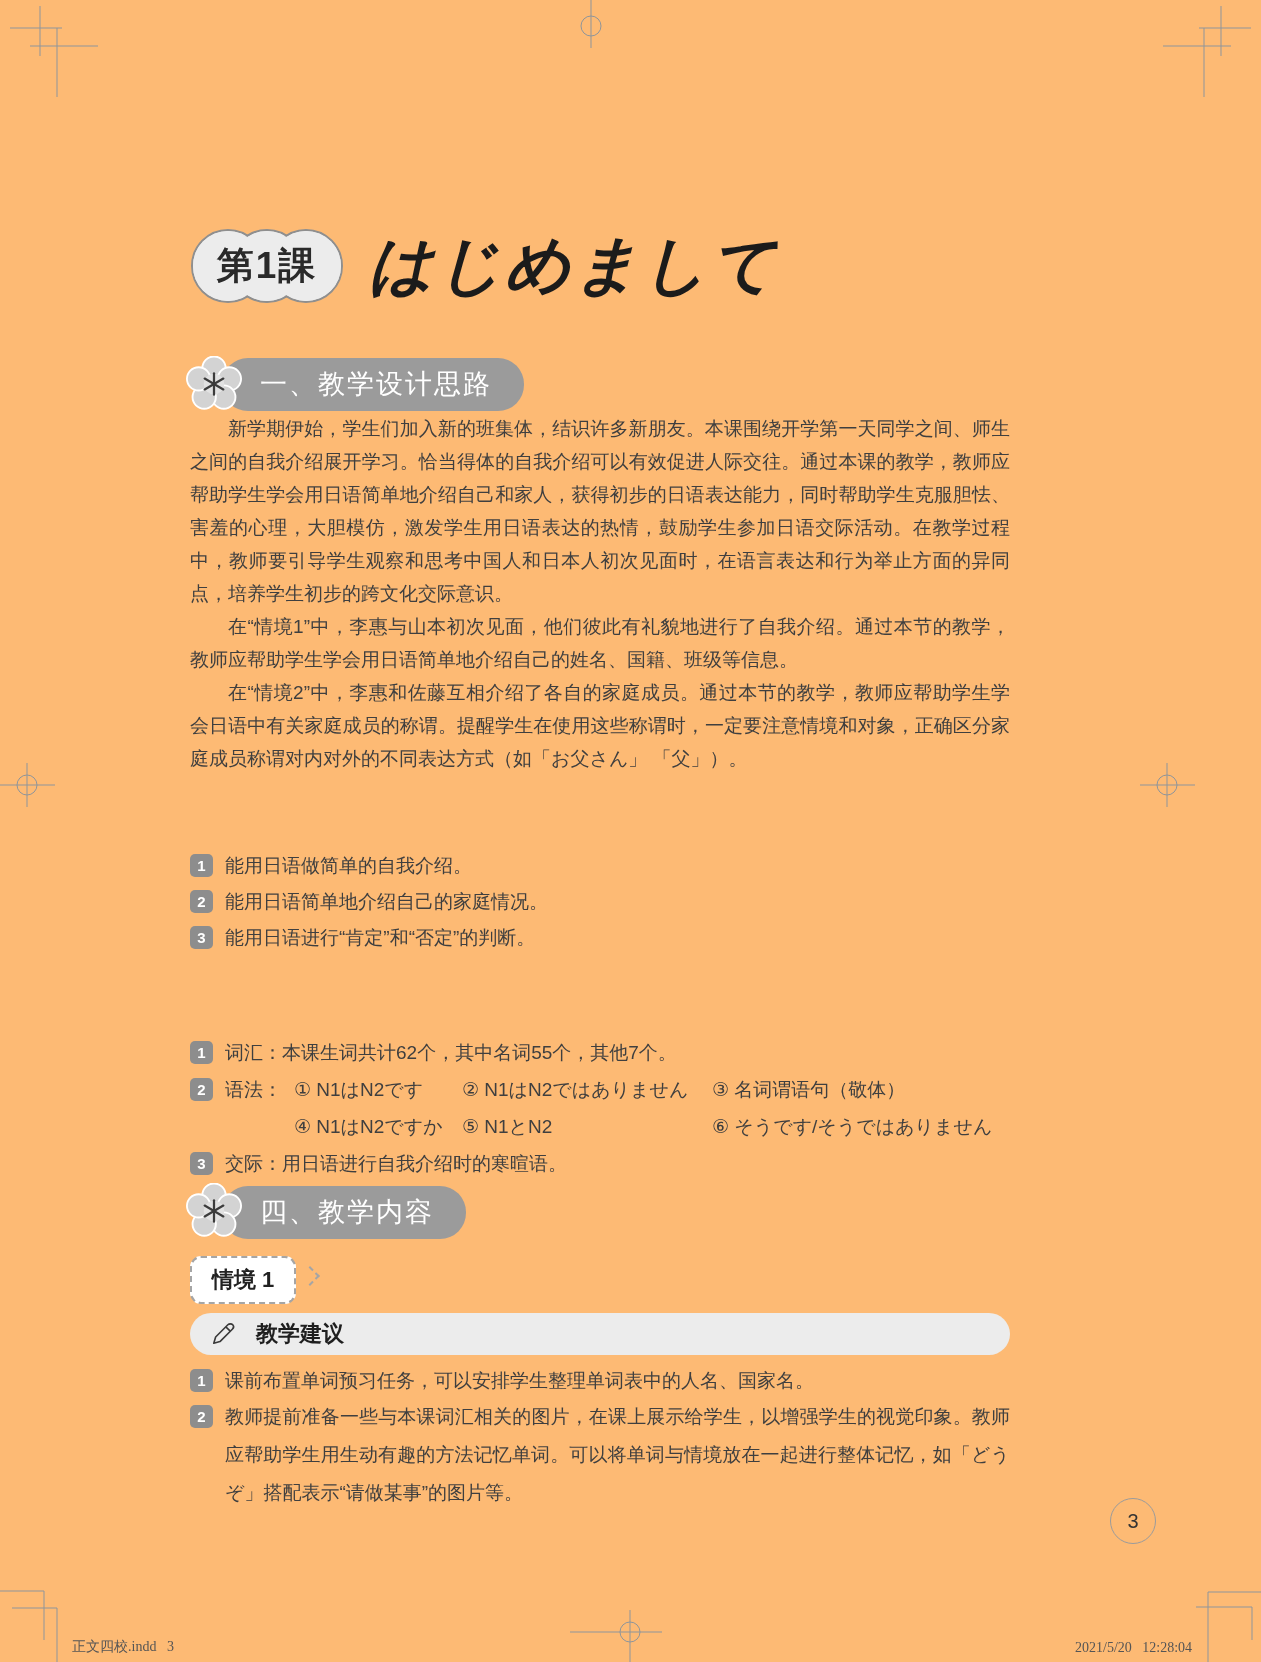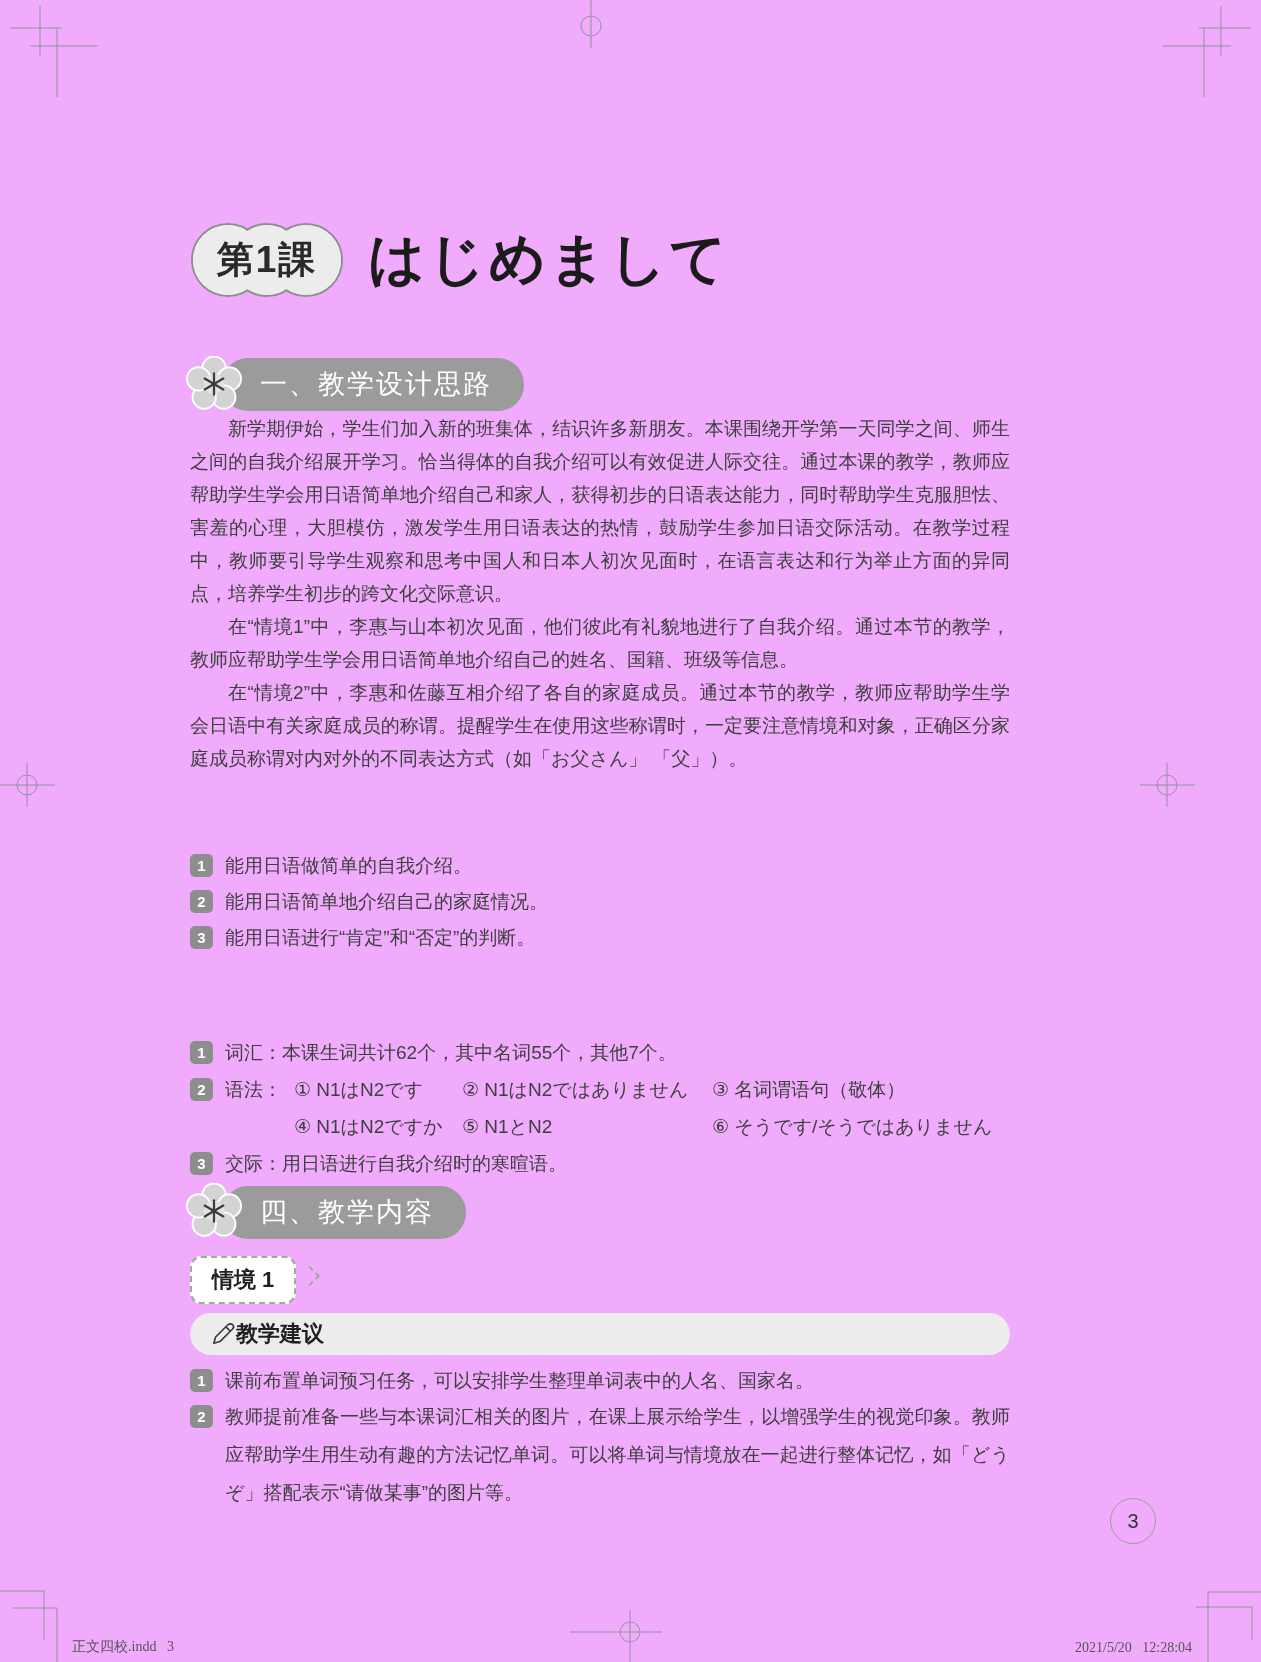--- a/index.html
+++ b/index.html
@@ -1,28 +1,28 @@
 <!DOCTYPE html>
 <html><head>
 <meta charset="utf-8">
 <style>
   html,body{margin:0;padding:0;background:#fff;}
-  .page{position:relative;width:1261px;height:1662px;background:#f0abfc;overflow:hidden;
+  .page{position:relative;width:1261px;height:1662px;background:#fdba74;overflow:hidden;
         font-family:"Liberation Sans","DejaVu Sans",sans-serif;color:#3f3f3f;}
   
   .marks{position:absolute;left:0;top:0;pointer-events:none;}
   .marks path,.marks circle{stroke:#8e959b;stroke-width:1;fill:none;}
   
   .title-row{position:absolute;left:190px;top:222px;display:flex;align-items:center;gap:24px;}
   .lesson-badge{position:relative;width:154px;height:76px;flex:0 0 auto;}
   .lesson-badge .bubble-svg{position:absolute;left:0;top:0;}
   .lesson-badge .badge-text{position:absolute;left:0;top:0;width:100%;height:100%;
         display:flex;align-items:center;justify-content:center;
         font-size:37px;font-weight:bold;color:#2a2a2a;letter-spacing:2px;}
-  .lesson-title{font-size:56px;font-weight:900;color:#1b1b1b;letter-spacing:3px;}
+  .lesson-title{font-size:64px;font-weight:900;color:#1b1b1b;letter-spacing:3px;font-style:italic;}
   
   .sec-head{position:absolute;left:186px;display:flex;align-items:center;}
   .flower{width:56px;height:56px;margin-right:-20px;position:relative;z-index:2;flex:0 0 auto;}
   .pill{background:#9b9b9b;color:#ffffff;border-radius:26px;padding:8px 32px 9px 38px;
         font-size:27px;font-weight:normal;letter-spacing:2px;white-space:nowrap;}
   
   .paragraphs{position:absolute;left:190px;width:820px;top:412px;}
   .paragraphs p{margin:0;text-indent:2em;font-size:19px;line-height:33px;text-align:justify;color:#3f3f3f;}
   
   .num-list{position:absolute;left:190px;width:820px;}
@@ -38,21 +38,21 @@
   .grammar-grid span{font-size:19px;line-height:25px;white-space:nowrap;}
   .k-row{margin-bottom:12px;}
   
   .scenario{position:absolute;left:190px;top:1256px;}
   .scenario-box{position:relative;display:inline-block;border:2px dashed #a5a5a5;border-radius:11px;
         padding:7px 20px;font-size:22px;font-weight:bold;color:#222;background:#fff;}
   .scenario-arrow{position:absolute;right:-21px;top:13px;width:12px;height:12px;
         border-top:2px dashed #a5a5a5;border-right:2px dashed #a5a5a5;transform:rotate(45deg);}
   
   .advice-bar{position:absolute;left:190px;top:1313px;width:780px;height:42px;background:#ececec;
-        border-radius:21px;display:flex;align-items:center;gap:0;padding:0 20px;}
+        border-radius:21px;display:flex;align-items:center;gap:20px;padding:0 20px;}
   .advice-bar .bar-title{font-size:22px;font-weight:bold;color:#1f1f1f;}
   
   .page-num{position:absolute;left:1110px;top:1498px;width:44px;height:44px;border:1.5px solid #9b9b9b;
         border-radius:50%;text-align:center;line-height:44px;font-size:20px;color:#333;}
   
   .footer-left,.footer-right{position:absolute;font-family:"Liberation Serif","DejaVu Serif",serif;
         font-size:14px;color:#555;white-space:pre;}
   .footer-left{left:72px;top:1638px;}
   .footer-right{left:1075px;top:1640px;}
 </style>

